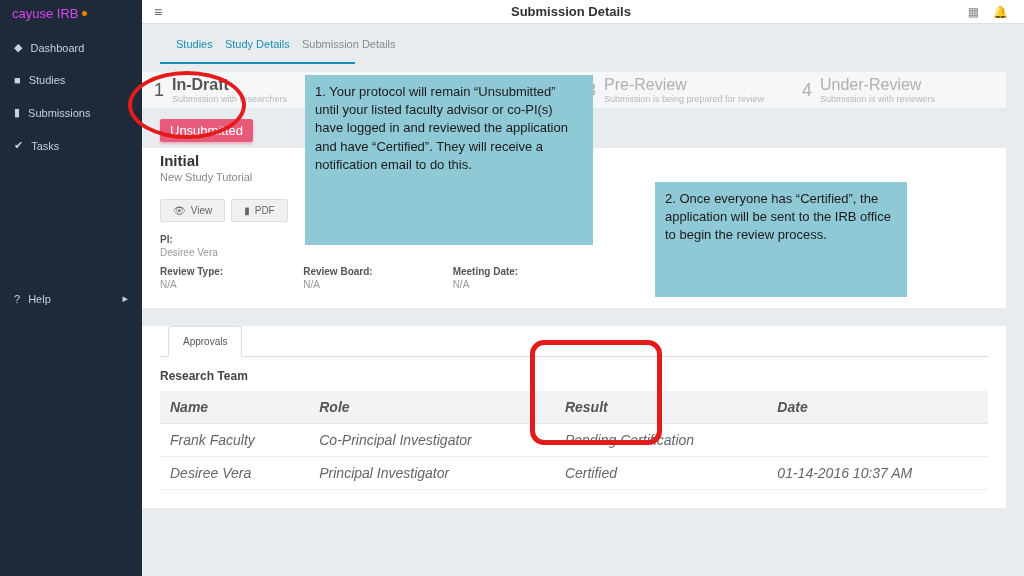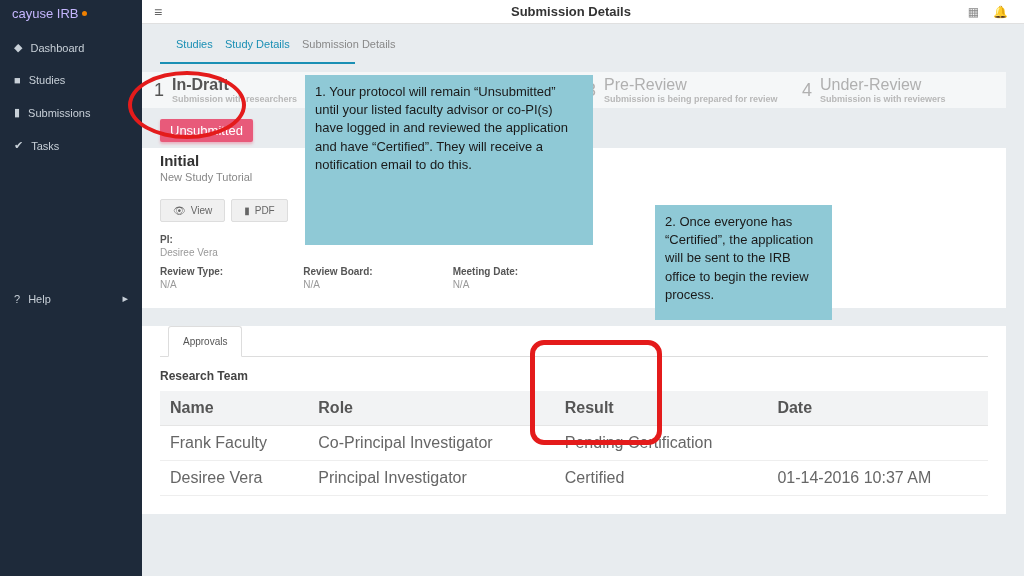--- a/index.html
+++ b/index.html
@@ -1,19 +1,19 @@
 <!DOCTYPE html>
 <html><head>
 <meta charset="utf-8">
 <style>
 * { margin: 0; padding: 0; box-sizing: border-box; }
 body { font-family: -apple-system, "Segoe UI", Arial, sans-serif; font-size: 12px; color: #333; background: #e8ecef; width: 1024px; height: 576px; overflow: hidden; position: relative; }
 
 .sidebar { position: absolute; left: 0; top: 0; width: 142px; height: 576px; background: #1e2a3a; color: #c8d0d8; }
-.sidebar-logo { padding: 6px 12px 10px; font-size: 13px; color: #c4b5fd; display: flex; align-items: center; gap: 4px; }
+.sidebar-logo { padding: 6px 12px 10px; font-size: 13px; color: #d946ef; display: flex; align-items: center; gap: 4px; }
 .sidebar-logo .dot { width: 5px; height: 5px; background: #f08000; border-radius: 50%; display: inline-block; }
 .nav-item { padding: 10px 14px; font-size: 11px; color: #c8d0d8; cursor: pointer; display: flex; align-items: center; gap: 8px; }
 .nav-item.help { margin-top: 120px; justify-content: space-between; }
 .nav-icon { font-size: 11px; }
 
 .topbar { position: absolute; left: 142px; top: 0; right: 0; height: 24px; background: #fff; border-bottom: 1px solid #e0e0e0; display: flex; align-items: center; }
 .hamburger { padding: 0 12px; font-size: 14px; color: #666; cursor: pointer; }
 .page-title { flex: 1; text-align: center; font-size: 13px; font-weight: 600; color: #333; }
 .top-icons { display: flex; gap: 14px; padding-right: 16px; color: #888; }
 
@@ -24,48 +24,48 @@
 .breadcrumb span { color: #888; }
 .bc-underline { height: 2px; background: #1a8fb4; width: 195px; margin-left: 18px; margin-top: -2px; }
 
 .steps { display: flex; background: #f5f7f8; margin: 8px 0 0 0; height: 36px; }
 .step { flex: 1; padding: 5px 12px; display: flex; align-items: center; gap: 8px; color: #b0b0b0; font-size: 10px; position: relative; }
 .step .num { font-size: 18px; font-weight: 300; color: #b0b0b0; }
 .step.active .num { color: #555; }
 .step.active .st-title { color: #555; font-weight: 600; }
 .st-text { line-height: 1.2; }
 .st-title { font-size: 16px; }
-.st-sub { font-size: 9px; color: #b8b8b8; font-weight: bold; }
+.st-sub { font-size: 9px; color: #b8b8b8; }
 
 .pill { display: inline-block; background: #e85a7a; color: #fff; font-size: 13px; padding: 4px 10px; border-radius: 2px; margin: 11px 0 6px 18px; box-shadow: 0 2px 3px rgba(232,90,122,0.4); }
 
 .card { background: #fff; margin: 0 0 0 0; padding: 0 18px 18px; }
 .card-title { font-size: 15px; font-weight: 600; padding: 4px 0 2px; color: #333; }
 .card-sub { font-size: 11px; color: #888; padding-bottom: 10px; }
 .btn-row { display: flex; gap: 6px; margin: 6px 0 12px; }
 .btn { background: #f0f0f0; border: 1px solid #ddd; padding: 5px 12px; font-size: 10px; color: #666; cursor: pointer; border-radius: 2px; display: flex; align-items: center; gap: 5px; }
 
 .meta-row { display: flex; gap: 80px; margin-top: 8px; }
 .meta-block { font-size: 10px; }
 .meta-label { font-weight: 600; color: #555; margin-bottom: 2px; }
 .meta-val { color: #999; }
 
 .tabs-wrap { background: #fff; margin-top: 18px; padding: 0 18px 18px; }
 .tabs { display: flex; border-bottom: 1px solid #ddd; }
 .tab { padding: 9px 14px; font-size: 10px; color: #888; cursor: pointer; margin-left: 8px; }
 .tab.active { border: 1px solid #ddd; border-bottom: 1px solid #fff; margin-bottom: -1px; background: #fff; color: #555; border-radius: 3px 3px 0 0; }
 .section-title { font-size: 12px; font-weight: 600; padding: 12px 0 8px; color: #444; }
 
-table { width: 100%; border-collapse: collapse; font-size: 16px; }
+table { width: 100%; border-collapse: collapse; font-size: 14px; font-style: italic; }
 th { text-align: left; padding: 8px 10px; background: #f2f3f4; color: #555; font-weight: 600; border-bottom: 1px solid #e5e5e5; }
 td { padding: 8px 10px; border-bottom: 1px solid #eee; color: #666; }
 
 .callout { position: absolute; background: #8fc9d6; color: #1a1a1a; font-size: 13px; line-height: 1.4; padding: 8px 10px; }
 .callout1 { left: 305px; top: 75px; width: 288px; height: 170px; }
-.callout2 { left: 655px; top: 205px; width: 177px; height: 115px; }
+.callout2 { left: 655px; top: 182px; width: 252px; height: 115px; }
 
 .red-ring { position: absolute; border: 4px solid #e41b1b; border-radius: 50%; }
 .ring1 { left: 128px; top: 71px; width: 118px; height: 68px; }
 .red-box { position: absolute; border: 5px solid #e41b1b; border-radius: 14px; left: 530px; top: 340px; width: 132px; height: 105px; }
 </style>
 </head>
 <body>
 
 <div class="sidebar">
   <div class="sidebar-logo">

